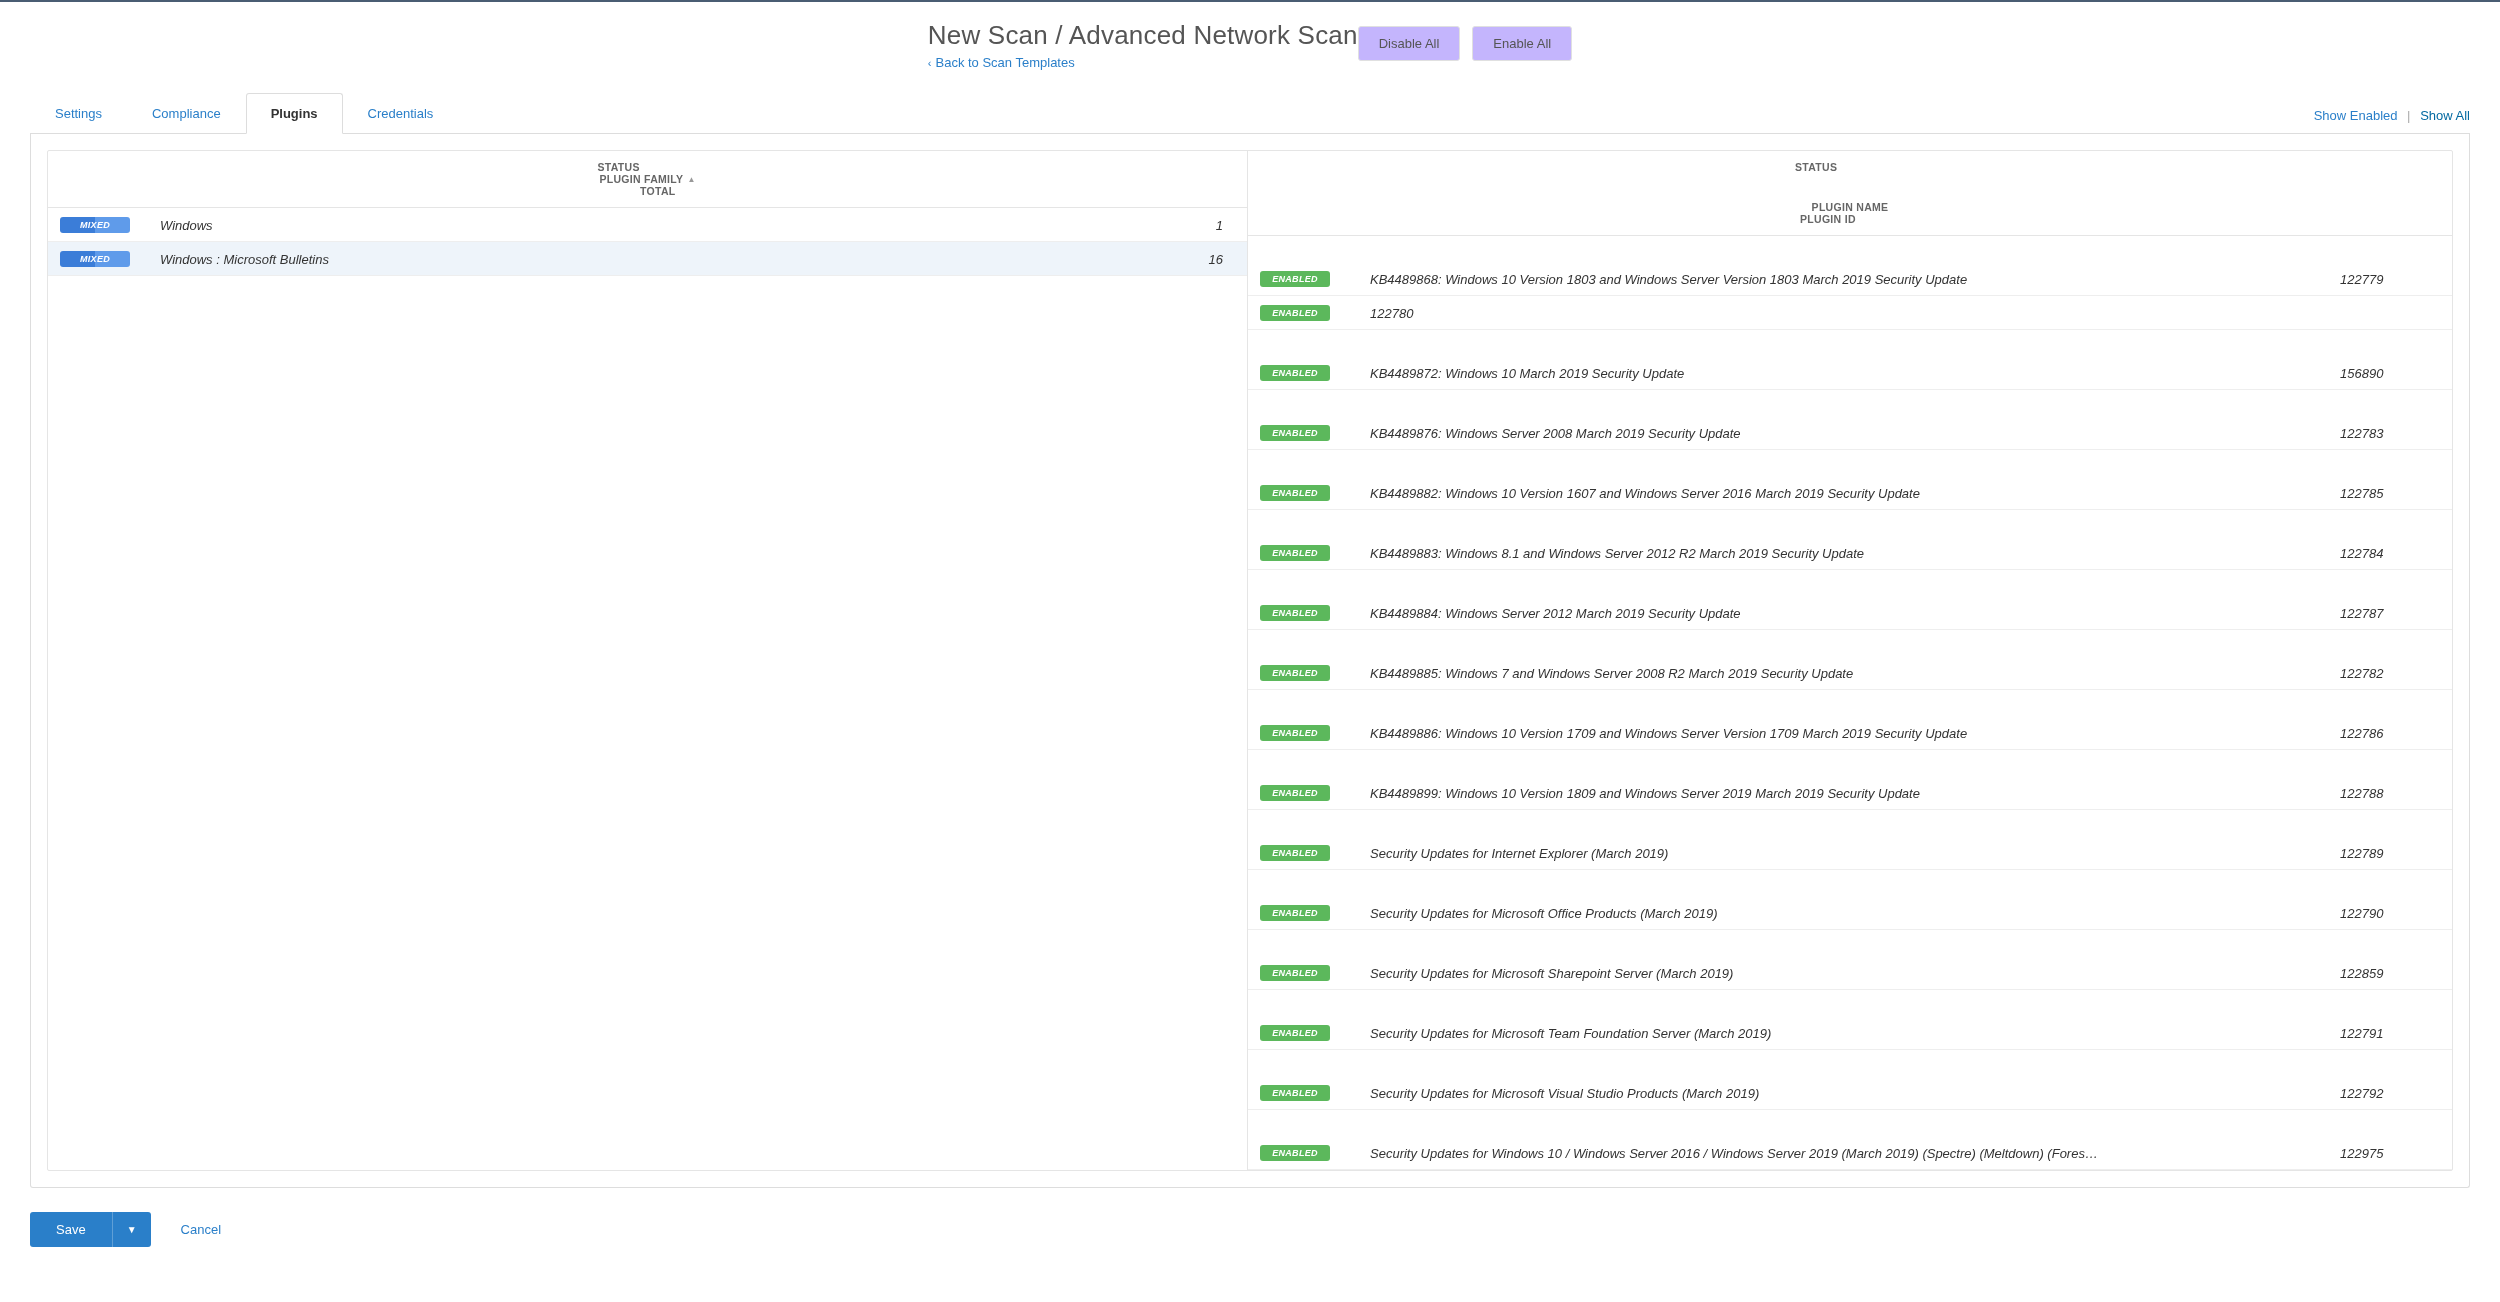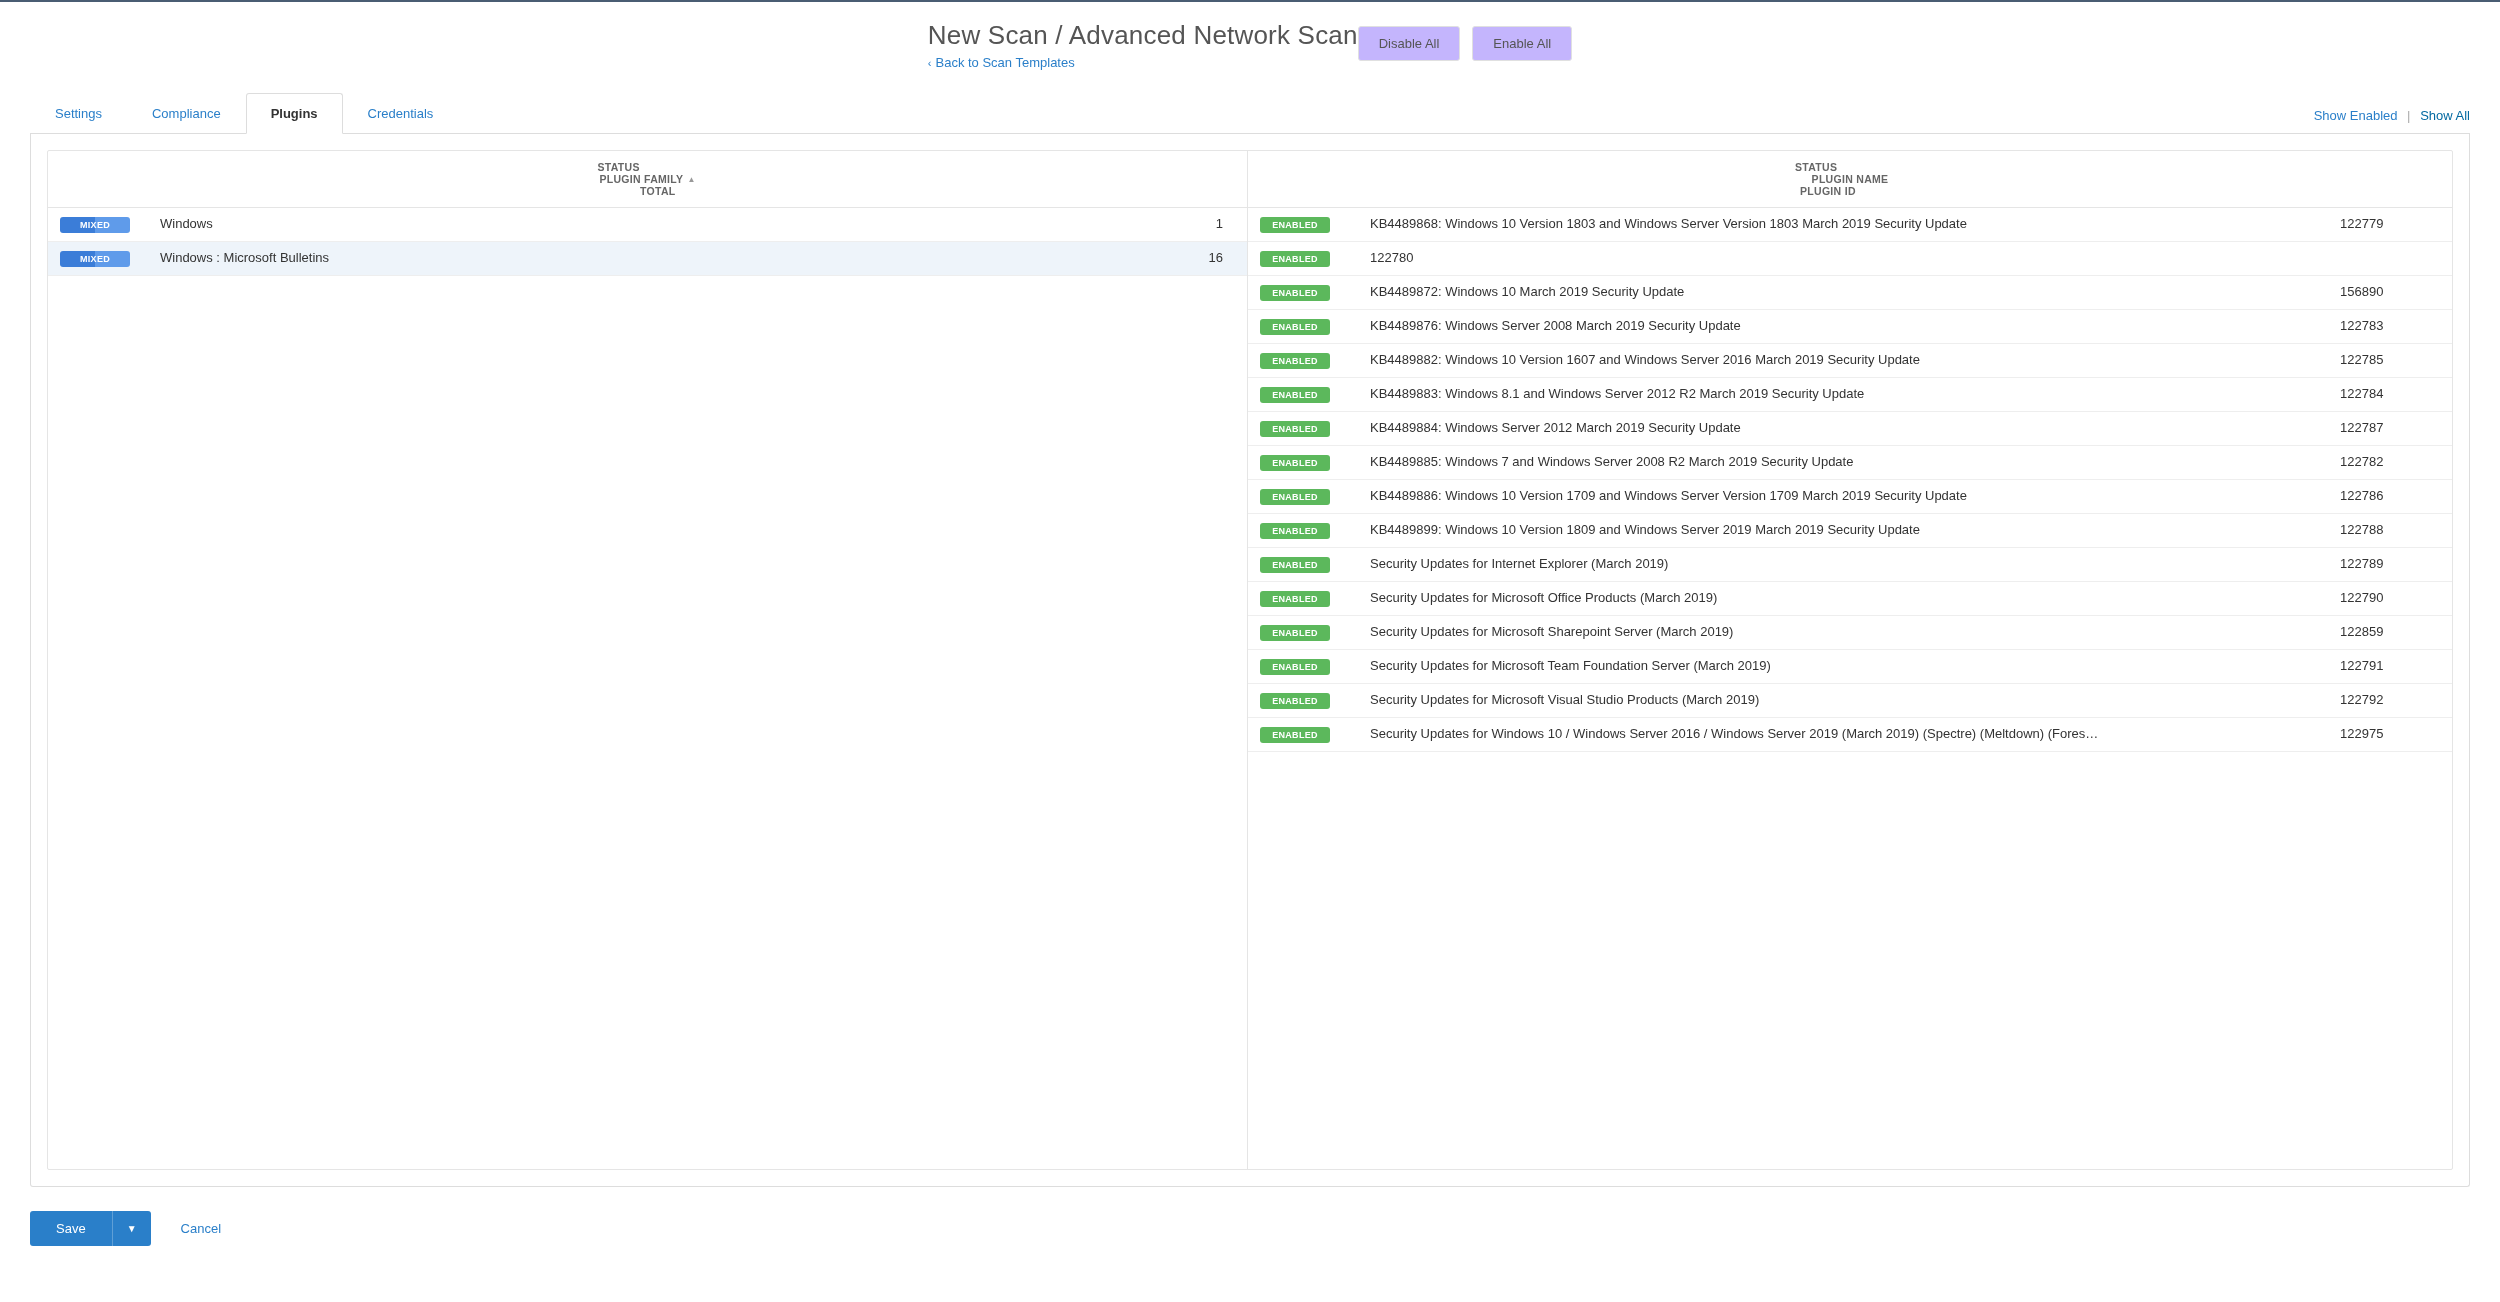--- a/index.html
+++ b/index.html
@@ -104,31 +104,32 @@
   padding: 10px 12px;
   font-size: 10.5px;
   font-weight: 700;
   color: #666;
   letter-spacing: 0.3px;
   border-bottom: 1px solid #e5e5e5;
   flex-direction: column;
 }
 .trow {
   display: flex;
-  align-items: flex-start;
+  align-items: flex-end;
   padding: 8px 12px;
   font-size: 13px;
   border-bottom: 1px solid #eee;
+  font-style: italic;
 }
 .trow.selected { background: #eef4fa; }
 .left-pane .col-status { width: 100px; }
 .left-pane .col-family { flex: 1; display: flex; align-items: center; }
 .left-pane .col-total { width: 80px; text-align: right; padding-right: 12px; }
 .right-pane .col-status { width: 110px; }
-.right-pane .col-name { flex: 1; white-space: nowrap; overflow: hidden; text-overflow: ellipsis; padding-right: 0; }
+.right-pane .col-name { flex: 1; white-space: nowrap; overflow: hidden; text-overflow: ellipsis; padding-right: 0; margin-top: 28px; }
 .right-pane .col-id { width: 100px; text-align: left; }
 
 .badge {
   display: inline-block;
   font-size: 9px;
   font-weight: 700;
   color: #fff;
   padding: 3px 0;
   border-radius: 3px;
   min-width: 70px;

